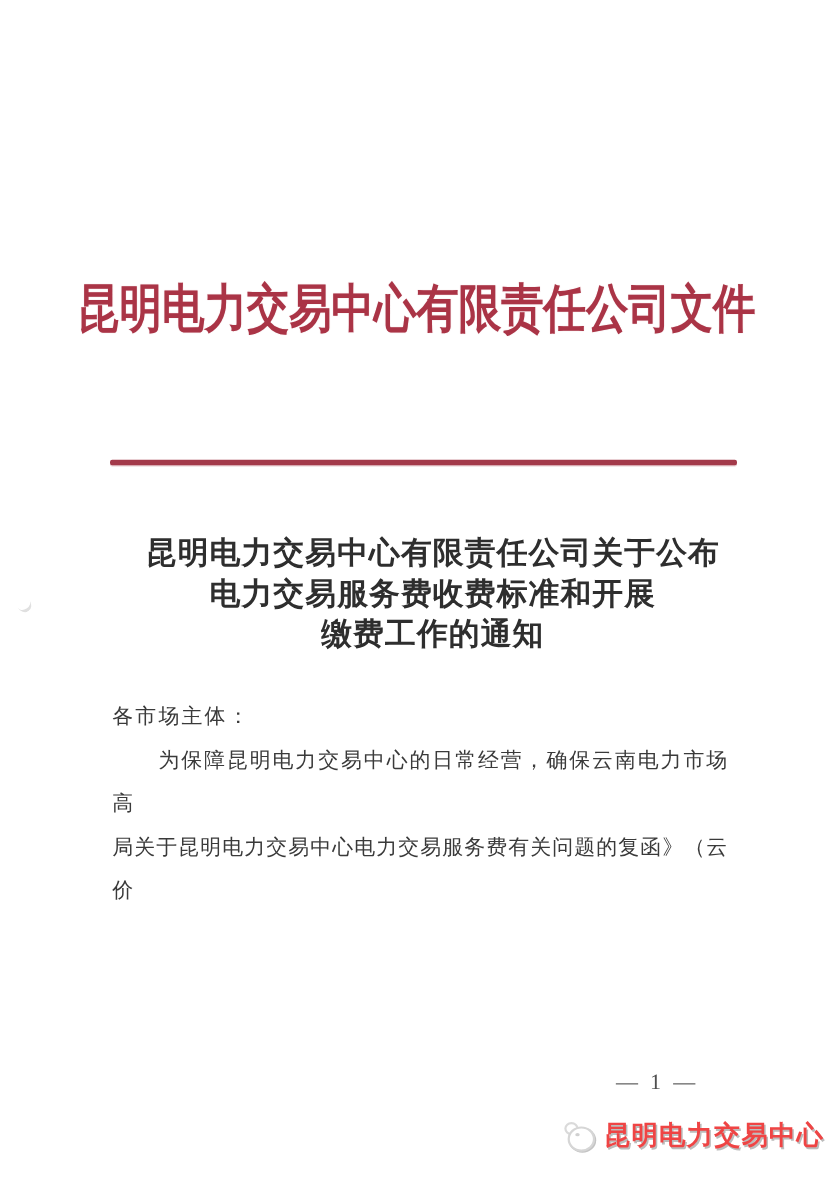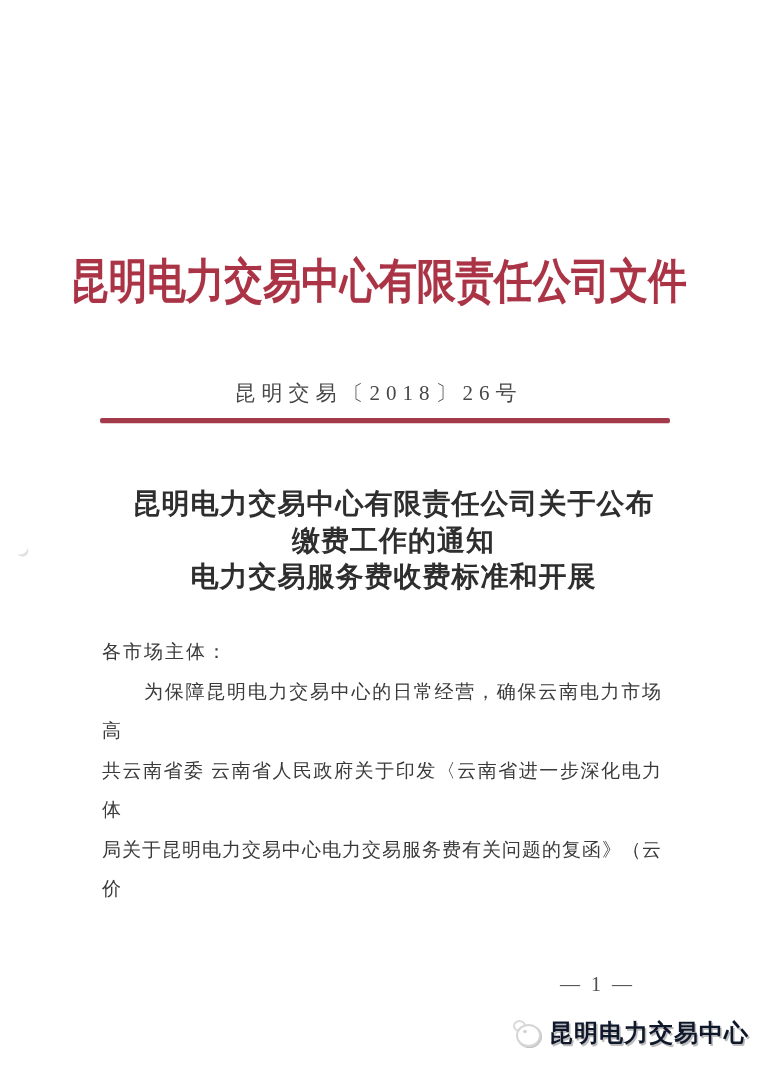--- a/index.html
+++ b/index.html
@@ -141,21 +141,21 @@
     width: 4px; height: 3px;
     border-radius: 50%;
     background: #d0d0d0;
   }
   .wm-text {
     font-family: "Liberation Sans", "DejaVu Sans", sans-serif;
     font-weight: bold;
     font-size: 24px;
     line-height: 28px;
     letter-spacing: 1px;
-    color: #0f172a;
+    color: #ef4444;
     text-shadow: 1.5px 1.5px 0 #bcbcbc;
     white-space: nowrap;
   }
 
   
   .scan-smudge {
     position: absolute;
     top: 541px;
     left: 15px;
     width: 13px;
@@ -166,34 +166,32 @@
     opacity: 0.8;
   }
 </style>
 </head>
 <body>
 
 <div class="page">
 
   <div class="masthead">昆明电力交易中心有限责任公司文件</div>
 
-  <div class="doc-number">昆明交易〔2018〕26号</div>
 
   <div class="red-rule"></div>
 
   <div class="doc-title">
     <div class="doc-title-line">昆明电力交易中心有限责任公司关于公布</div>
+    <div class="doc-title-line">电力交易服务费收费标准和开展</div>
     <div class="doc-title-line">缴费工作的通知</div>
-    <div class="doc-title-line">电力交易服务费收费标准和开展</div>
   </div>
 
   <div class="body-block">
     <div class="body-line salutation-line">各市场主体：</div>
     <div class="body-line first-para-line">为保障昆明电力交易中心的日常经营，确保云南电力市场高</div>
-    <div class="body-line">共云南省委 云南省人民政府关于印发〈云南省进一步深化电力体</div>
     <div class="body-line">局关于昆明电力交易中心电力交易服务费有关问题的复函》（云价</div>
 
   </div>
 
   <div class="page-number">— 1 —</div>
 
   <div class="watermark">
     <div class="wm-logo">
       <span class="ear"></span>
       <span class="head"></span>

